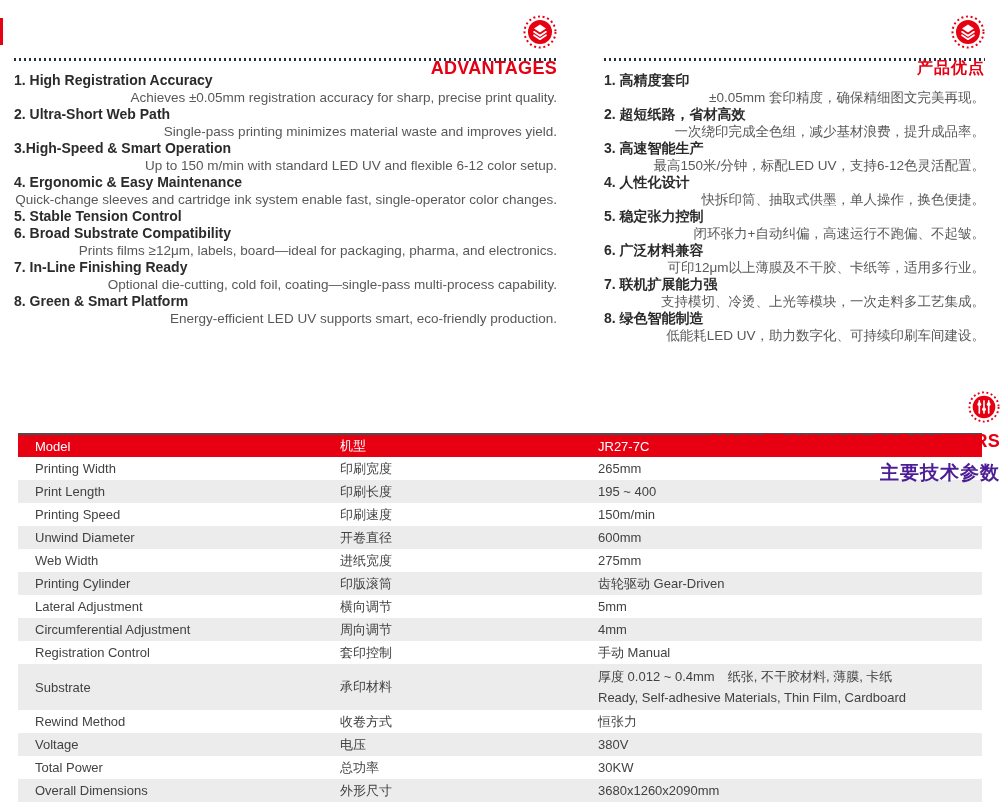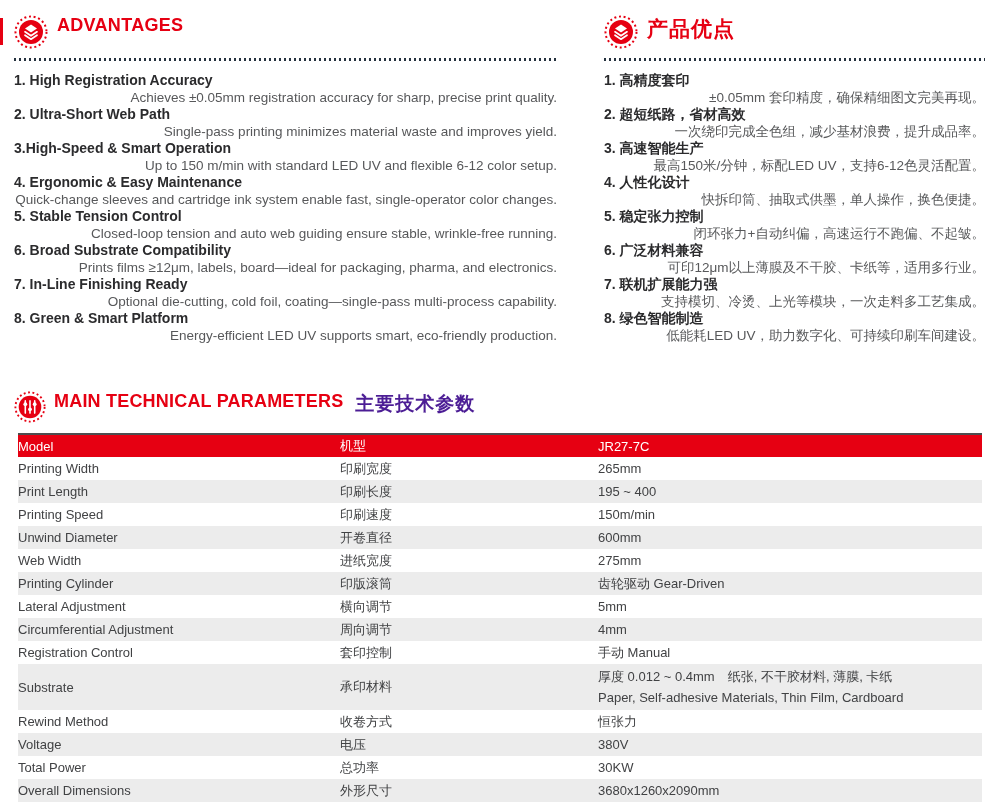--- a/index.html
+++ b/index.html
@@ -8,24 +8,24 @@
     width:1000px; height:802px; position:relative; overflow:hidden;
     font-family:"Liberation Sans","DejaVu Sans",sans-serif;
     -webkit-font-smoothing:antialiased;
   }
   .edge-mark { position:absolute; left:0; top:18px; width:3px; height:27px; background:#e60012; }
 
   .col { position:absolute; top:15px; }
   .col-left  { left:14px;  width:543px; }
   .col-right { left:604px; width:381px; }
 
-  .sec-head { display:flex; align-items:flex-start; gap:9px; height:34px; }
+  .sec-head { display:flex; align-items:flex-end; gap:9px; height:34px;flex-direction:column; }
   .sec-icon { width:34px; height:34px; flex:0 0 34px; }
   .sec-title-en { color:#e60012; font-size:18px; font-weight:bold; letter-spacing:.3px; }
-  .sec-title-cn { color:#e60012; font-size:21px; font-weight:bold; letter-spacing:1px; }
+  .sec-title-cn { color:#e60012; font-size:16px; font-weight:bold; letter-spacing:1px; }
 
   .dotline {
     height:3px; margin-top:9px;
     background-image:repeating-linear-gradient(to right,#25313e 0,#25313e 2px,transparent 2px,transparent 5px);
   }
 
   .adv-list { margin-top:11px; }
   .adv-h { font-size:14px; font-weight:bold; color:#2b2b2d; line-height:17px; }
   .adv-b { font-size:13.5px; color:#57585a; line-height:17px;text-align:right; }
 
@@ -35,21 +35,21 @@
   .params-title-en { color:#e60012; font-size:18px; font-weight:bold; letter-spacing:.2px; }
   .params-title-cn { color:#4c1d95; font-size:19px; font-weight:bold; letter-spacing:1px; margin-left:4px; }
 
   table.param-table {
     width:964px; margin:8px 0 0 18px;
     border-collapse:collapse; table-layout:fixed;
     border-top:2px solid #4d4d4f;
     font-size:13px; color:#414244;
   }
   .param-table td { height:23px; vertical-align:middle; padding:0; }
-  .param-table .c1 { }
+  .param-table .c1 { padding-left:17px; }
   .head-row td { background:#e60012; color:#ffffff; }
   tbody tr:nth-child(even) td { background:#ececec; }
   tr.row-double td { height:46px; }
   .cell-stack div { line-height:21px; }
 
   svg .ring { fill:none; stroke:#e60012; stroke-width:2; }
   svg .disc { fill:#e60012; }
   svg .glyph-stroke { fill:none; stroke:#ffffff; stroke-width:1.7; stroke-linecap:round; stroke-linejoin:round; }
   svg .glyph-fill { fill:#ffffff; }
 </style>
@@ -84,21 +84,20 @@
     <div>
       <div class="adv-h">3.High-Speed &amp; Smart Operation</div>
       <div class="adv-b">Up to 150 m/min with standard LED UV and flexible 6-12 color setup.</div>
     </div>
     <div>
       <div class="adv-h">4. Ergonomic &amp; Easy Maintenance</div>
       <div class="adv-b">Quick-change sleeves and cartridge ink system enable fast, single-operator color changes.</div>
     </div>
     <div>
       <div class="adv-h">5. Stable Tension Control</div>
-      <div class="adv-b">Closed-loop tension and auto web guiding ensure stable, wrinkle-free running.</div>
     </div>
     <div>
       <div class="adv-h">6. Broad Substrate Compatibility</div>
       <div class="adv-b">Prints films ≥12μm, labels, board—ideal for packaging, pharma, and electronics.</div>
     </div>
     <div>
       <div class="adv-h">7. In-Line Finishing Ready</div>
       <div class="adv-b">Optional die-cutting, cold foil, coating—single-pass multi-process capability.</div>
     </div>
     <div>
@@ -231,21 +230,21 @@
       <tr>
         <td class="c1">Registration Control</td>
         <td class="c2">套印控制</td>
         <td class="c3">手动 Manual</td>
       </tr>
       <tr class="row-double">
         <td class="c1">Substrate</td>
         <td class="c2">承印材料</td>
         <td class="c3 cell-stack">
           <div>厚度 0.012 ~ 0.4mm 纸张, 不干胶材料, 薄膜, 卡纸</div>
-          <div>Paper, Self-adhesive Materials, Thin Film, Cardboard</div>
+          <div>Ready, Self-adhesive Materials, Thin Film, Cardboard</div>
         </td>
       </tr>
       <tr>
         <td class="c1">Rewind Method</td>
         <td class="c2">收卷方式</td>
         <td class="c3">恒张力</td>
       </tr>
       <tr>
         <td class="c1">Voltage</td>
         <td class="c2">电压</td>

